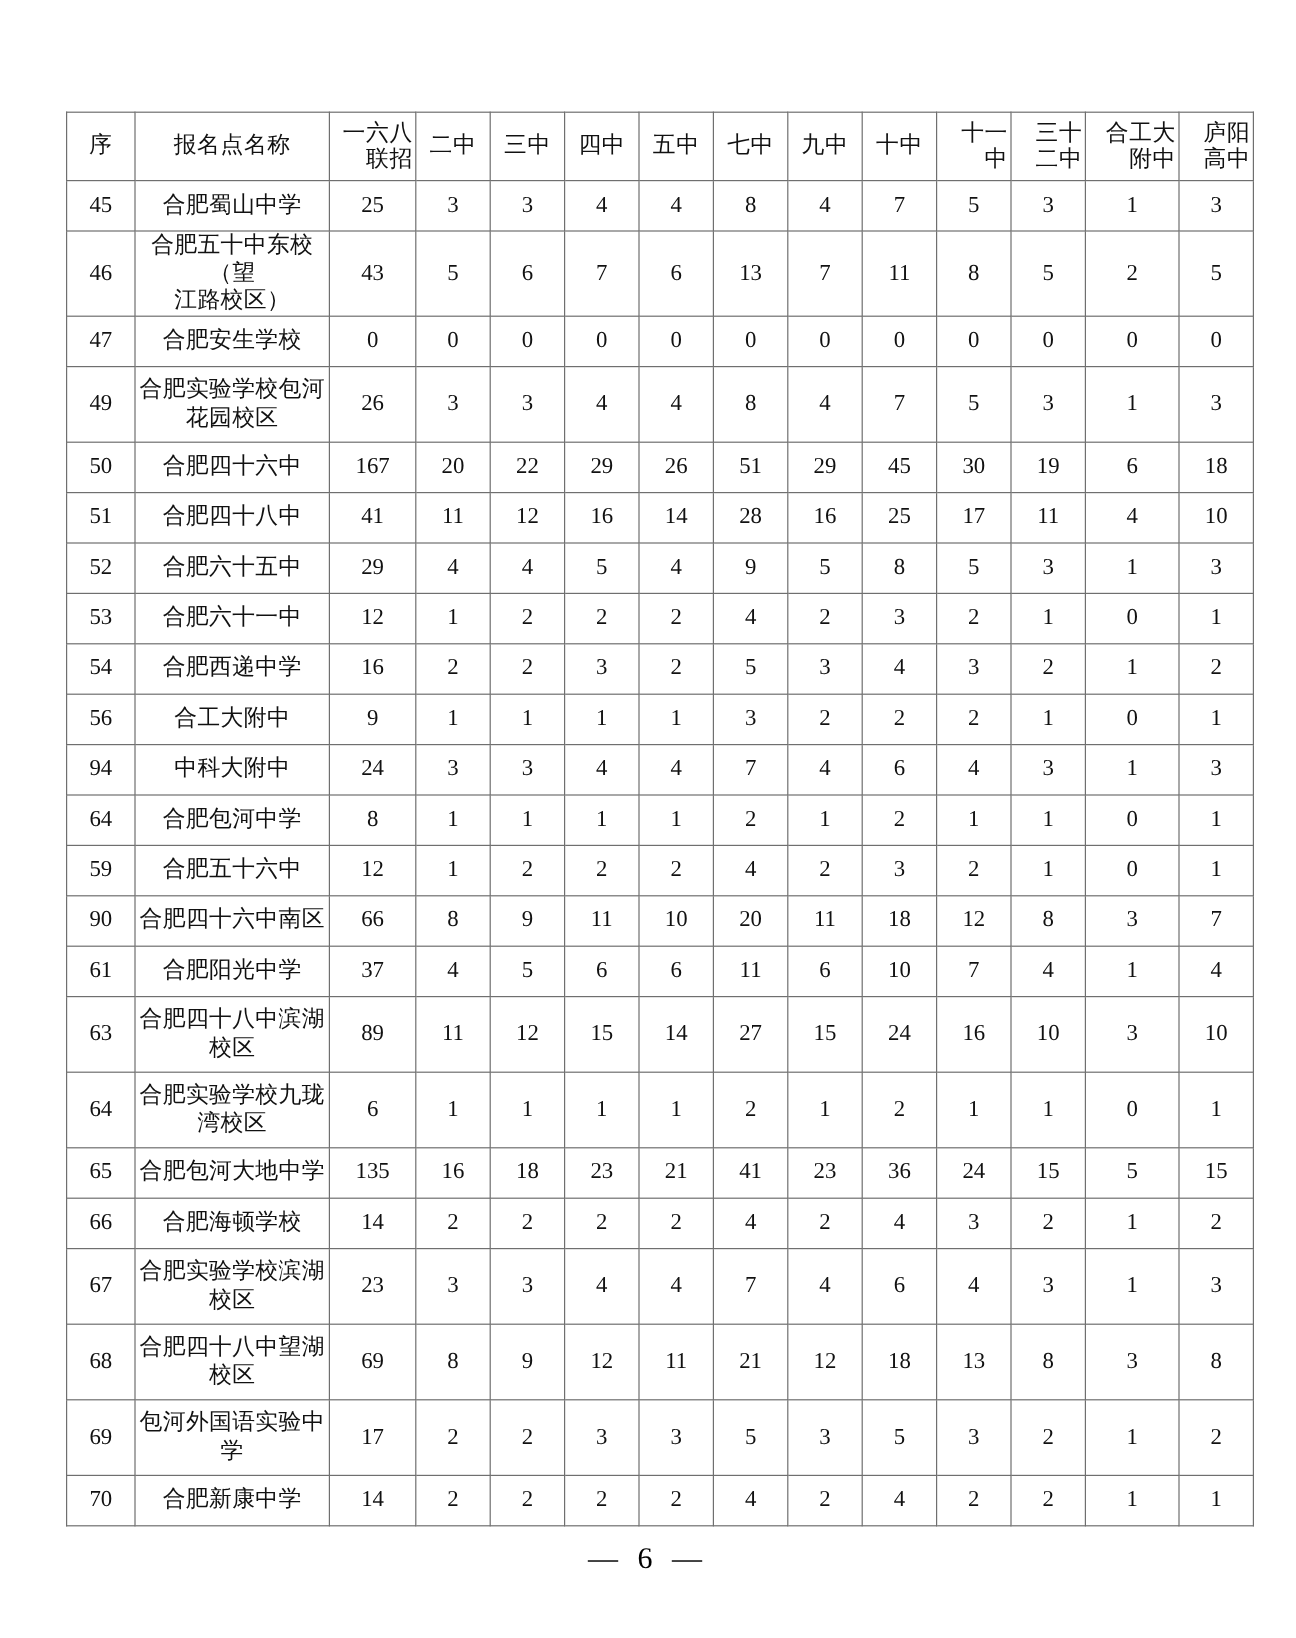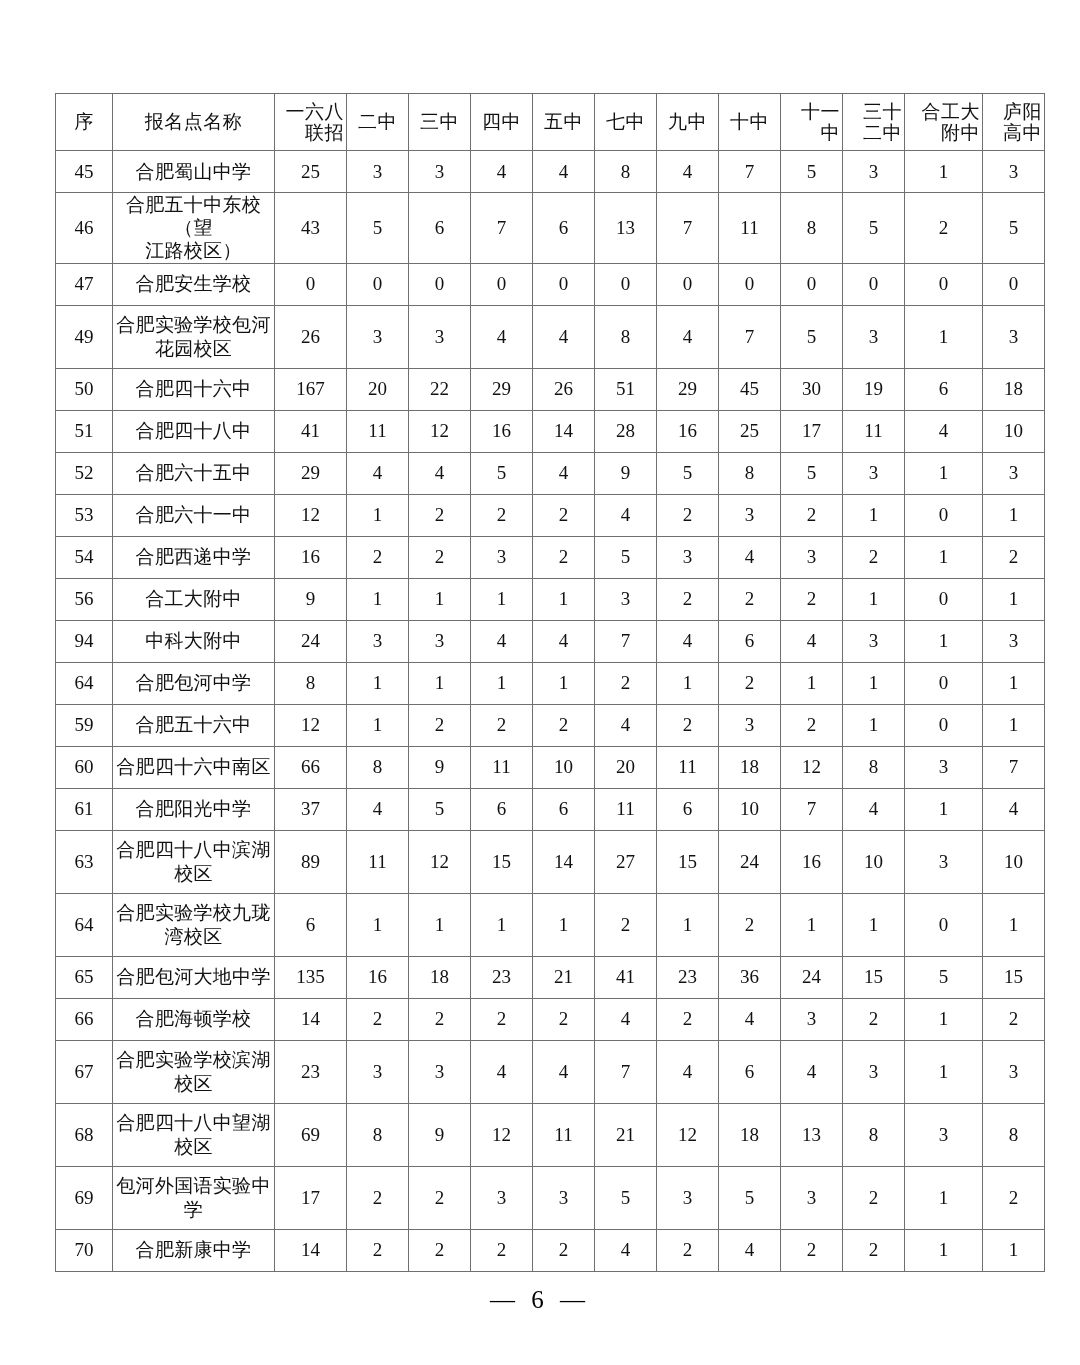--- a/index.html
+++ b/index.html
@@ -357,21 +357,21 @@
             <td class="num-cell">2</td>
             <td class="num-cell">4</td>
             <td class="num-cell">2</td>
             <td class="num-cell">3</td>
             <td class="num-cell">2</td>
             <td class="num-cell">1</td>
             <td class="num-cell">0</td>
             <td class="num-cell">1</td>
           </tr>
           <tr>
-            <td class="seq-cell">60</td>
+            <td class="seq-cell">90</td>
             <td class="name-cell">合肥四十六中南区</td>
             <td class="num-cell">66</td>
             <td class="num-cell">8</td>
             <td class="num-cell">9</td>
             <td class="num-cell">11</td>
             <td class="num-cell">10</td>
             <td class="num-cell">20</td>
             <td class="num-cell">11</td>
             <td class="num-cell">18</td>
             <td class="num-cell">12</td>

